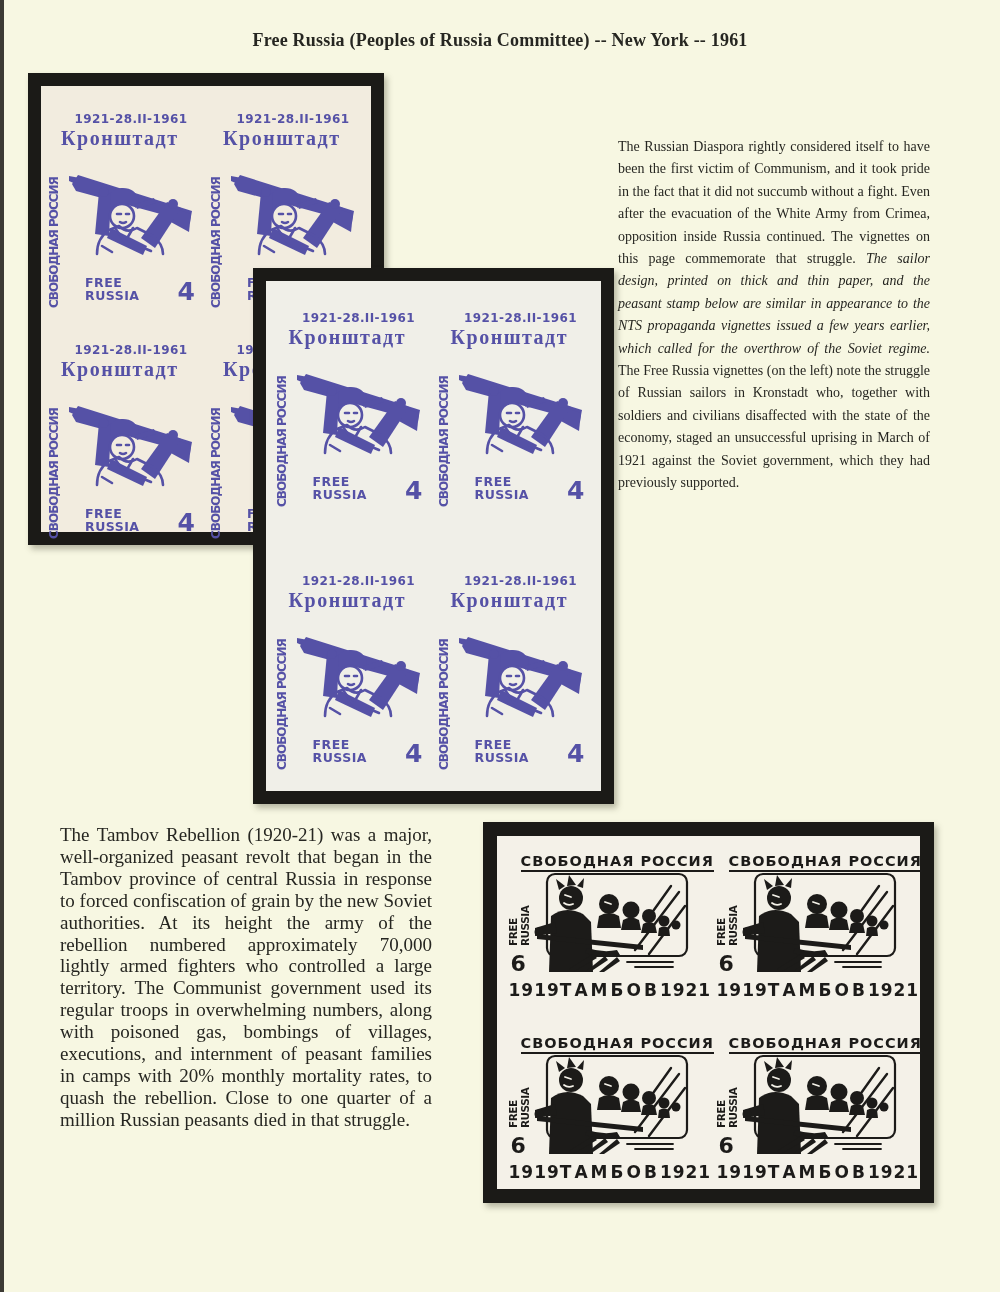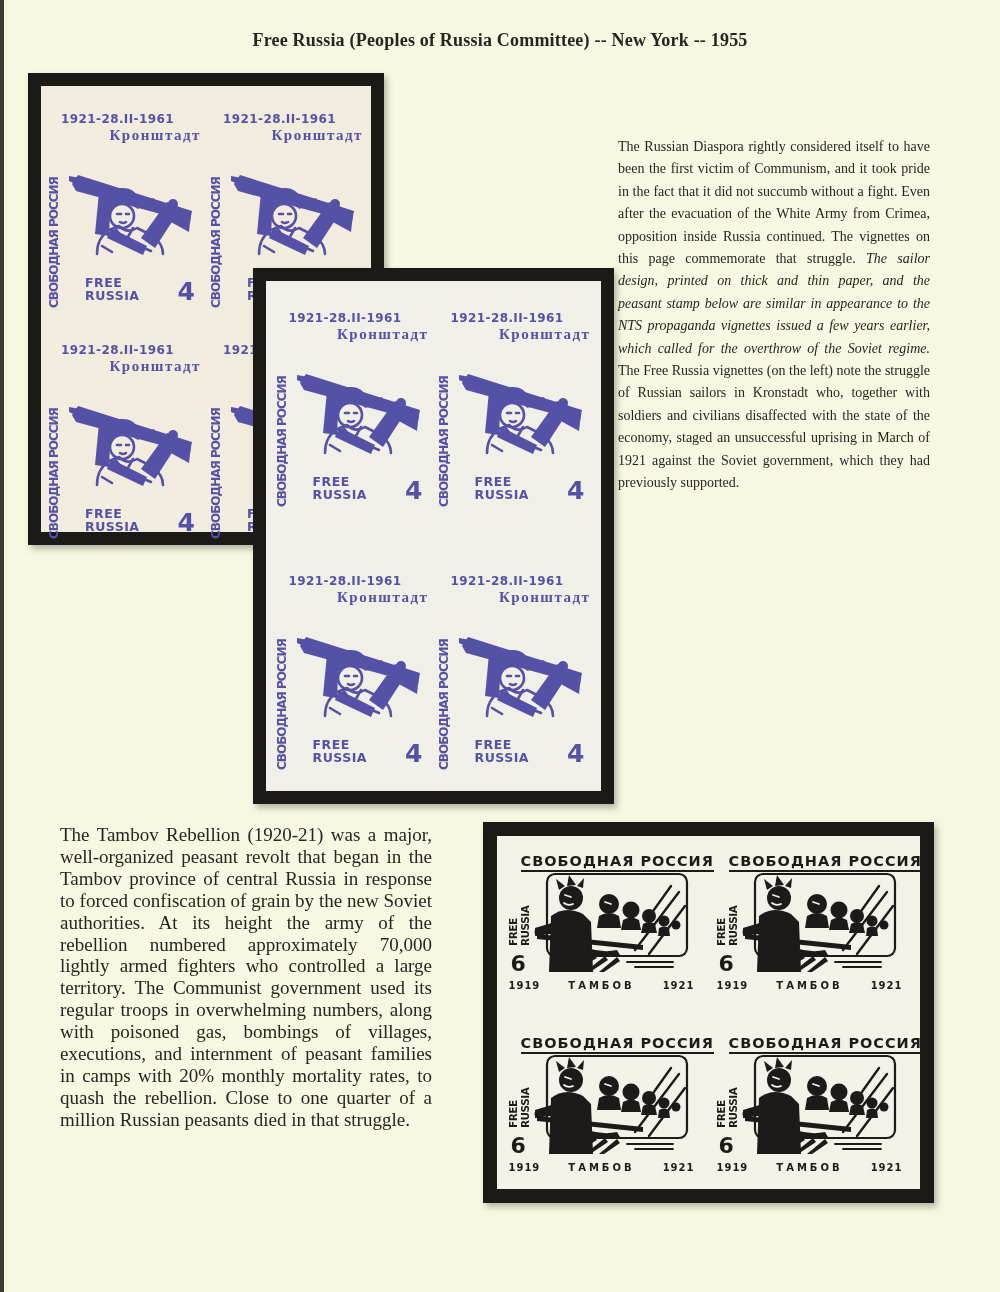--- a/index.html
+++ b/index.html
@@ -51,26 +51,26 @@
     padding-top:26px;
   }
   #block-thin .kgrid{padding-top:30px;}
   
   .kstamp{
     position:relative;width:152px;height:196px;
     color:var(--kronstadt-ink,#5551a6);
   }
   .k-date{
     font-family:"DejaVu Sans", sans-serif;font-weight:bold;
-    font-size:12px;letter-spacing:.4px;text-align:left;
+    font-size:12px;letter-spacing:.4px;text-align:center;
     padding-left:12px;white-space:nowrap;
   }
   .k-city{
     font-family:"Liberation Serif", serif;font-weight:bold;
-    font-size:15px;letter-spacing:1.5px;text-align:right;
+    font-size:20px;letter-spacing:1.5px;text-align:left;
     padding-left:12px;margin-top:1px;
   }
   .k-vert{
     position:absolute;left:-2px;top:26px;height:170px;
     writing-mode:vertical-rl;transform:rotate(180deg);
     font-family:"DejaVu Sans", sans-serif;font-weight:bold;
     font-size:12px;letter-spacing:-1px;white-space:nowrap;
   }
   .k-art{position:absolute;left:20px;top:42px;}
   .k-free{
@@ -111,21 +111,21 @@
   .t-art{position:absolute;left:26px;top:0;}
   .t-value{
     position:absolute;left:6px;bottom:-2px;
     font-family:"DejaVu Sans", sans-serif;font-weight:bold;
     font-size:22px;
   }
   .t-years{
     display:flex;justify-content:space-between;
     padding:6px 10px 0 4px;
     font-family:"DejaVu Sans", sans-serif;font-weight:bold;
-    font-size:10px;letter-spacing:1px;
+    font-size:17px;letter-spacing:1px;
   }
   .t-place{letter-spacing:3px;}
   
   .para{
     position:absolute;text-align:justify;
     font-family:"Liberation Serif", serif;
   }
   #para-right{
     left:618px;top:136px;width:312px;
     font-size:14px;line-height:22.4px;
@@ -196,21 +196,21 @@
         <path d="M34,23 l6,2 M33,31 q4,3 9,1"></path>
         <path d="M74,30 l6,2"></path>
       </g>
     </g>
   </defs>
 </svg>
 
 <div class="page">
   <div class="scan-edge"></div>
 
-  <div class="page-title">Free Russia (Peoples of Russia Committee) -- New York -- 1955</div>
+  <div class="page-title">Free Russia (Peoples of Russia Committee) -- New York -- 1961</div>
 
   <div class="block" id="block-thick">
     <div class="block-inner kgrid">
       <div class="kstamp">
         <div class="k-date">1921-28.II-1961</div>
         <div class="k-city">Кронштадт</div>
         <div class="k-vert">СВОБОДНАЯ РОССИЯ</div>
         <svg class="k-art" width="126" height="104" viewBox="0 0 126 104">
             <use href="#sailor-art"></use>
           </svg>

